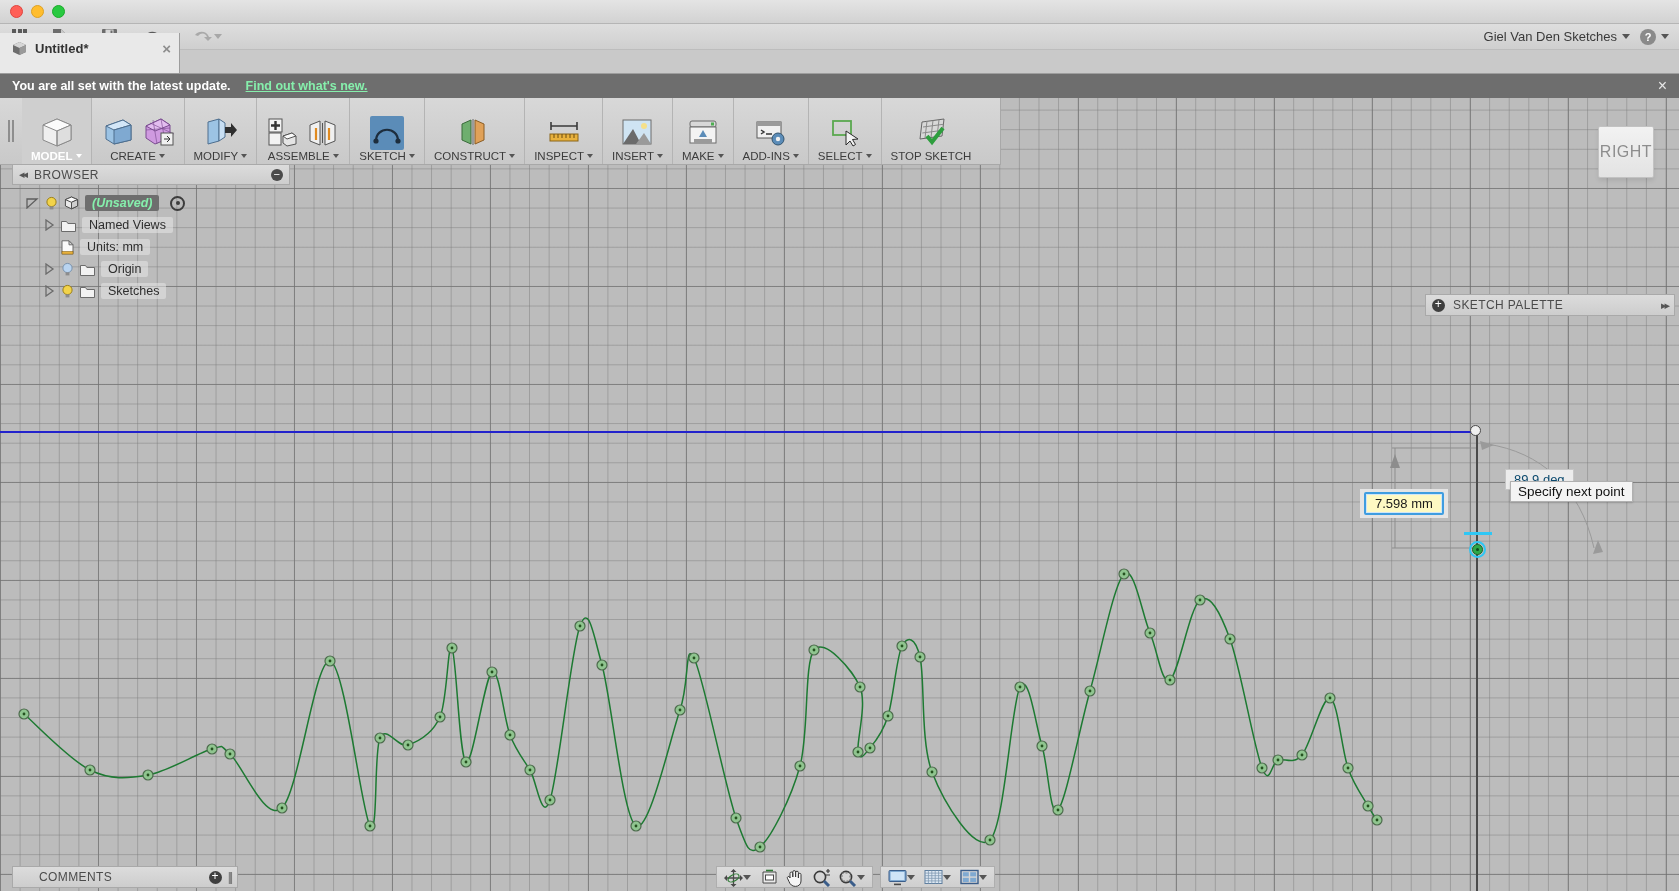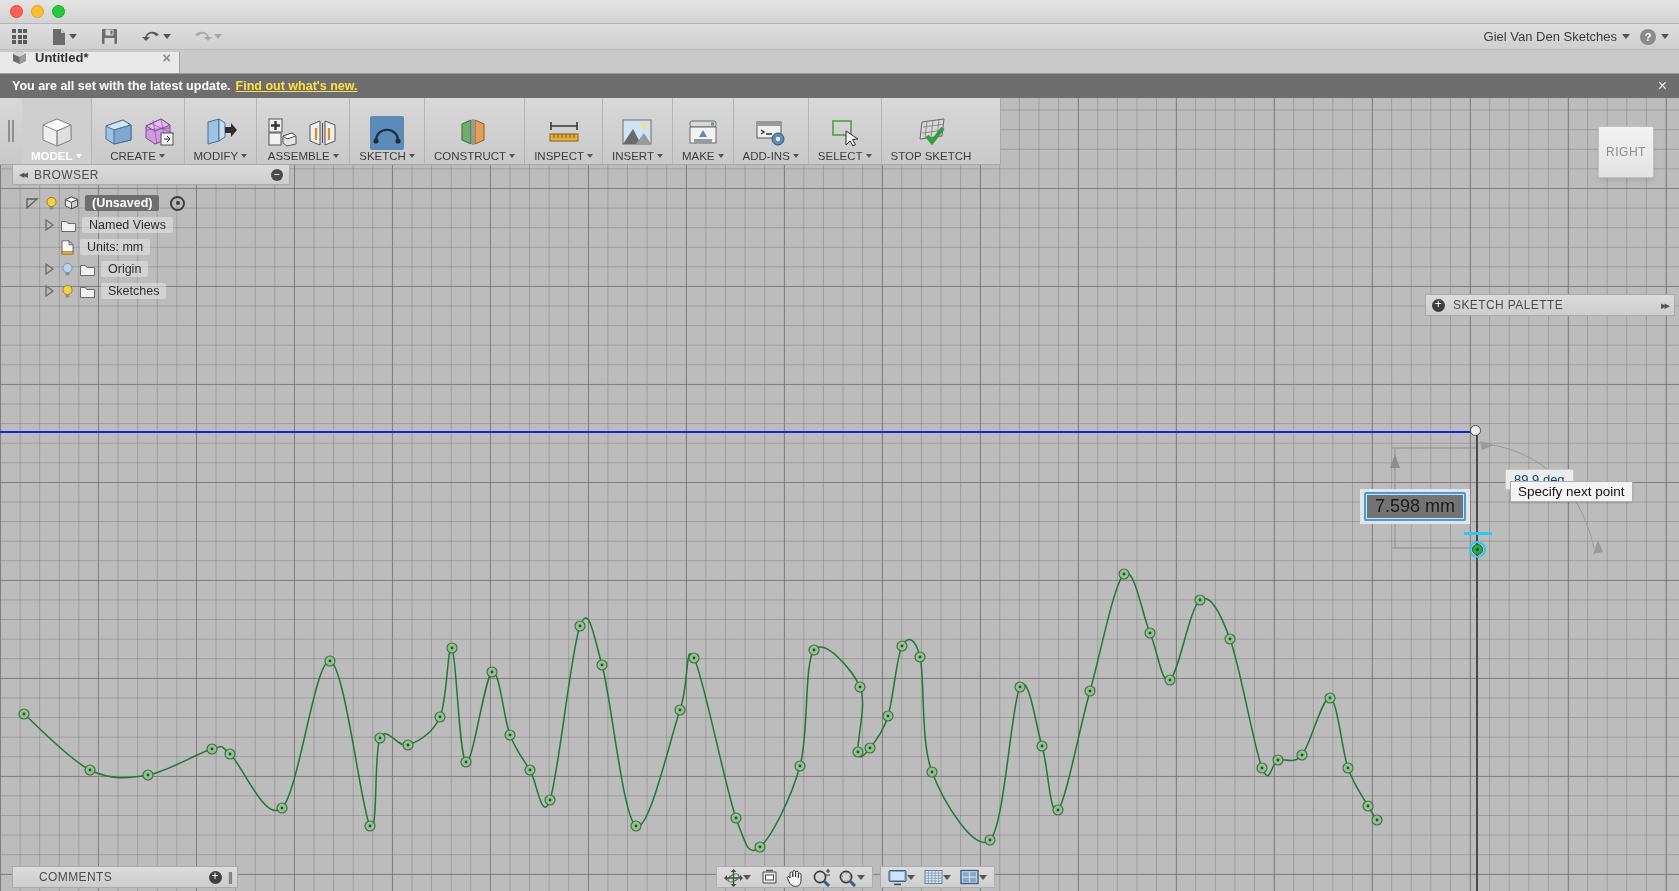--- a/index.html
+++ b/index.html
@@ -52,35 +52,35 @@
   .grid-icon{ display:grid; grid-template-columns:repeat(3,4px); grid-template-rows:repeat(3,4px); gap:1.5px; }
   .grid-icon i{ background:#5a5a5a; display:block; width:4px;height:4px;}
 
   
   .tabstrip{
     position:absolute; left:0; top:50px; width:1679px; height:24px;
     background:#c9c9c9; border-bottom:1px solid #9d9d9d;
     display:flex; align-items:flex-end;
   }
   .doc-tab{
-    height:21px; min-width:180px; background:#e9e9e9;
+    height:40px; min-width:180px; background:#e9e9e9;
     border-right:1px solid #9d9d9d;
     display:flex; align-items:center; gap:8px; padding:0 8px 10px 12px;
     font-size:13px; font-weight:bold; color:#333; cursor:pointer;
   }
   .cube-ico{ width:15px;height:15px; position:relative; flex:0 0 auto;}
   .tab-close{ margin-left:auto; color:#8d8d8d; font-size:15px; line-height:1; cursor:pointer;}
 
   
   .banner{
     position:absolute; left:0; top:74px; width:1679px; height:24px;
     background:#6e6e6e; color:#fff; display:flex; align-items:center;
     padding:0 12px; font-size:12.5px; font-weight:bold;
   }
-  .banner a{ color:#fde047; text-decoration:underline; margin-left:5px; cursor:pointer;}
+  .banner a{ color:#86efac; text-decoration:underline; margin-left:15px; cursor:pointer;}
   .banner-close{ margin-left:auto; font-size:16px; color:#e8e8e8; cursor:pointer; font-weight:normal;}
 
   
   .ribbon{
     position:absolute; left:0; top:98px; width:1001px; height:67px;
     background:linear-gradient(#d8d8d8,#c9c9c9);
     border-right:1px solid #a8a8a8; border-bottom:1px solid #a8a8a8;
     display:flex; align-items:stretch;
   }
   .ribbon-grip{ width:22px; display:flex; align-items:center; justify-content:center;}
@@ -104,21 +104,21 @@
   .browser-head{
     height:21px; background:linear-gradient(#dcdcdc,#cdcdcd);
     border:1px solid #a9a9a9; display:flex; align-items:center; gap:8px;
     padding:0 6px; color:#4b4b4b; font-size:12px; letter-spacing:.4px;
   }
   .browser-head .dbl-arrow{ color:#555; font-size:11px; letter-spacing:-2px;}
   .browser-head .minus{ margin-left:auto; width:12px;height:12px;border-radius:50%;
      background:#4a4a4a; color:#fff; font-size:11px; line-height:10px; text-align:center; }
   .tree{ padding-top:7px; }
   .trow{ height:22px; display:flex; align-items:center; gap:6px; padding-left:18px; cursor:pointer; }
-  .trow.sel .tlabel{ background:#6e6e6e; color:#ffffff; }
+  .trow.sel .tlabel{ background:#6e6e6e; color:#86efac;font-style:italic; }
   .tlabel{ padding:1px 7px; border-radius:2px; background:rgba(230,230,230,.55); color:#2e2e2e; font-weight:normal;}
   .trow.sel{ }
   .radio{ width:15px;height:15px;border:2px solid #3d3d3d;border-radius:50%; position:relative;}
   .radio:after{content:"";position:absolute;left:3.5px;top:3.5px;width:4px;height:4px;border-radius:50%;background:#3d3d3d;}
 
   
   .viewport{
     position:absolute; left:0; top:98px; width:1679px; height:793px;
     background:#bcbcbc; z-index:-1;
     background-image:
@@ -129,21 +129,21 @@
     background-size: 19.6px 19.6px, 19.6px 19.6px, 98px 98px, 98px 98px;
     background-position: 0 -8px, 0 -8px, 0 -8px, 0 -8px;
   }
 
   
   .viewcube{
     position:absolute; left:1598px; top:126px; width:56px; height:52px;
     background:linear-gradient(#f2f2f2,#e3e3e3);
     border:1px solid #c2c2c2; border-radius:2px;
     display:flex; align-items:center; justify-content:center;
-    color:#8d8d8d; font-size:12px; letter-spacing:.5px;
+    color:#8d8d8d; font-size:16px; letter-spacing:.5px;
     box-shadow:0 3px 4px rgba(0,0,0,.08);
   }
 
   
   .sketch-palette{
     position:absolute; left:1425px; top:294px; width:250px; height:22px;
     background:linear-gradient(#dcdcdc,#cdcdcd); border:1px solid #a9a9a9;
     display:flex; align-items:center; gap:8px; padding:0 6px;
     color:#4b4b4b; font-size:12px; letter-spacing:.4px;
   }
@@ -158,22 +158,22 @@
   }
   .axis-endpoint{
     position:absolute; left:1470px; top:425px; width:11px;height:11px;
     border-radius:50%; background:#f0f0f0; border:1.5px solid #4a4a4a;
   }
   .dim-box{
     position:absolute; left:1360px; top:489px;
     background:#e4e4e4; padding:3px 4px;
   }
   .dim-input{
-    background:#737373; border:2px solid #3f9de0; border-radius:2px;
-    padding:2px 9px; font-size:18px; color:#1a1a1a;
+    background:#fef9c3; border:2px solid #3f9de0; border-radius:2px;
+    padding:2px 9px; font-size:13px; color:#1a1a1a;
     box-shadow:inset 0 0 0 1px #cfe6f7;
   }
   .angle-box{
     position:absolute; left:1505px; top:469px;
     background:#ececec; border:1px solid #c6c6c6;
     padding:2px 8px; font-size:13px; color:#0c4a6e;
   }
   .tooltip{
     position:absolute; left:1510px; top:481px;
     background:#f4f4f4; border:1px solid #b0b0b0;

